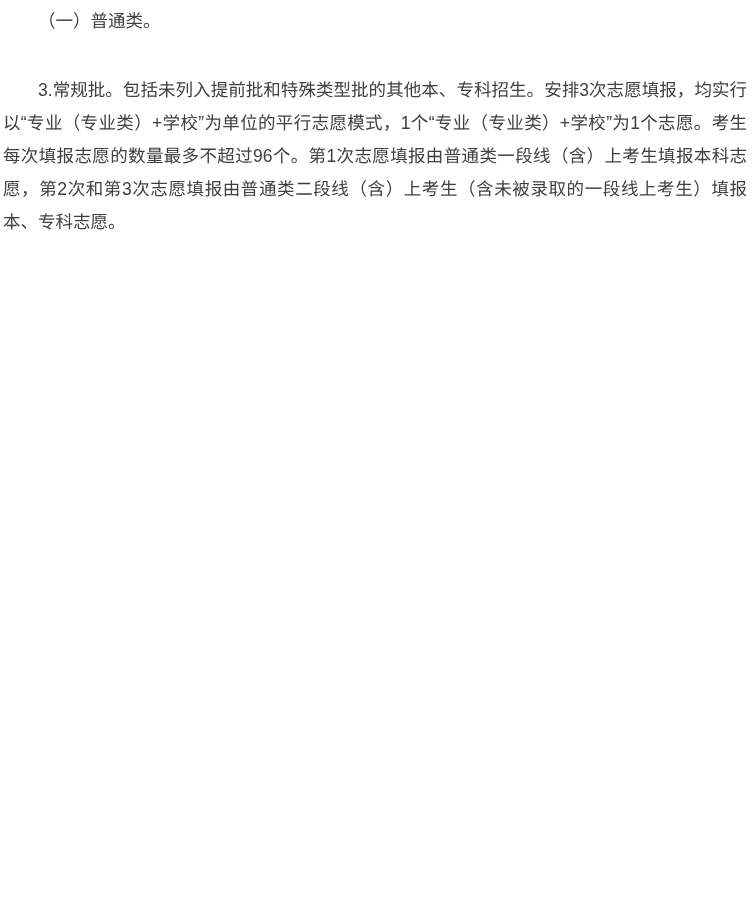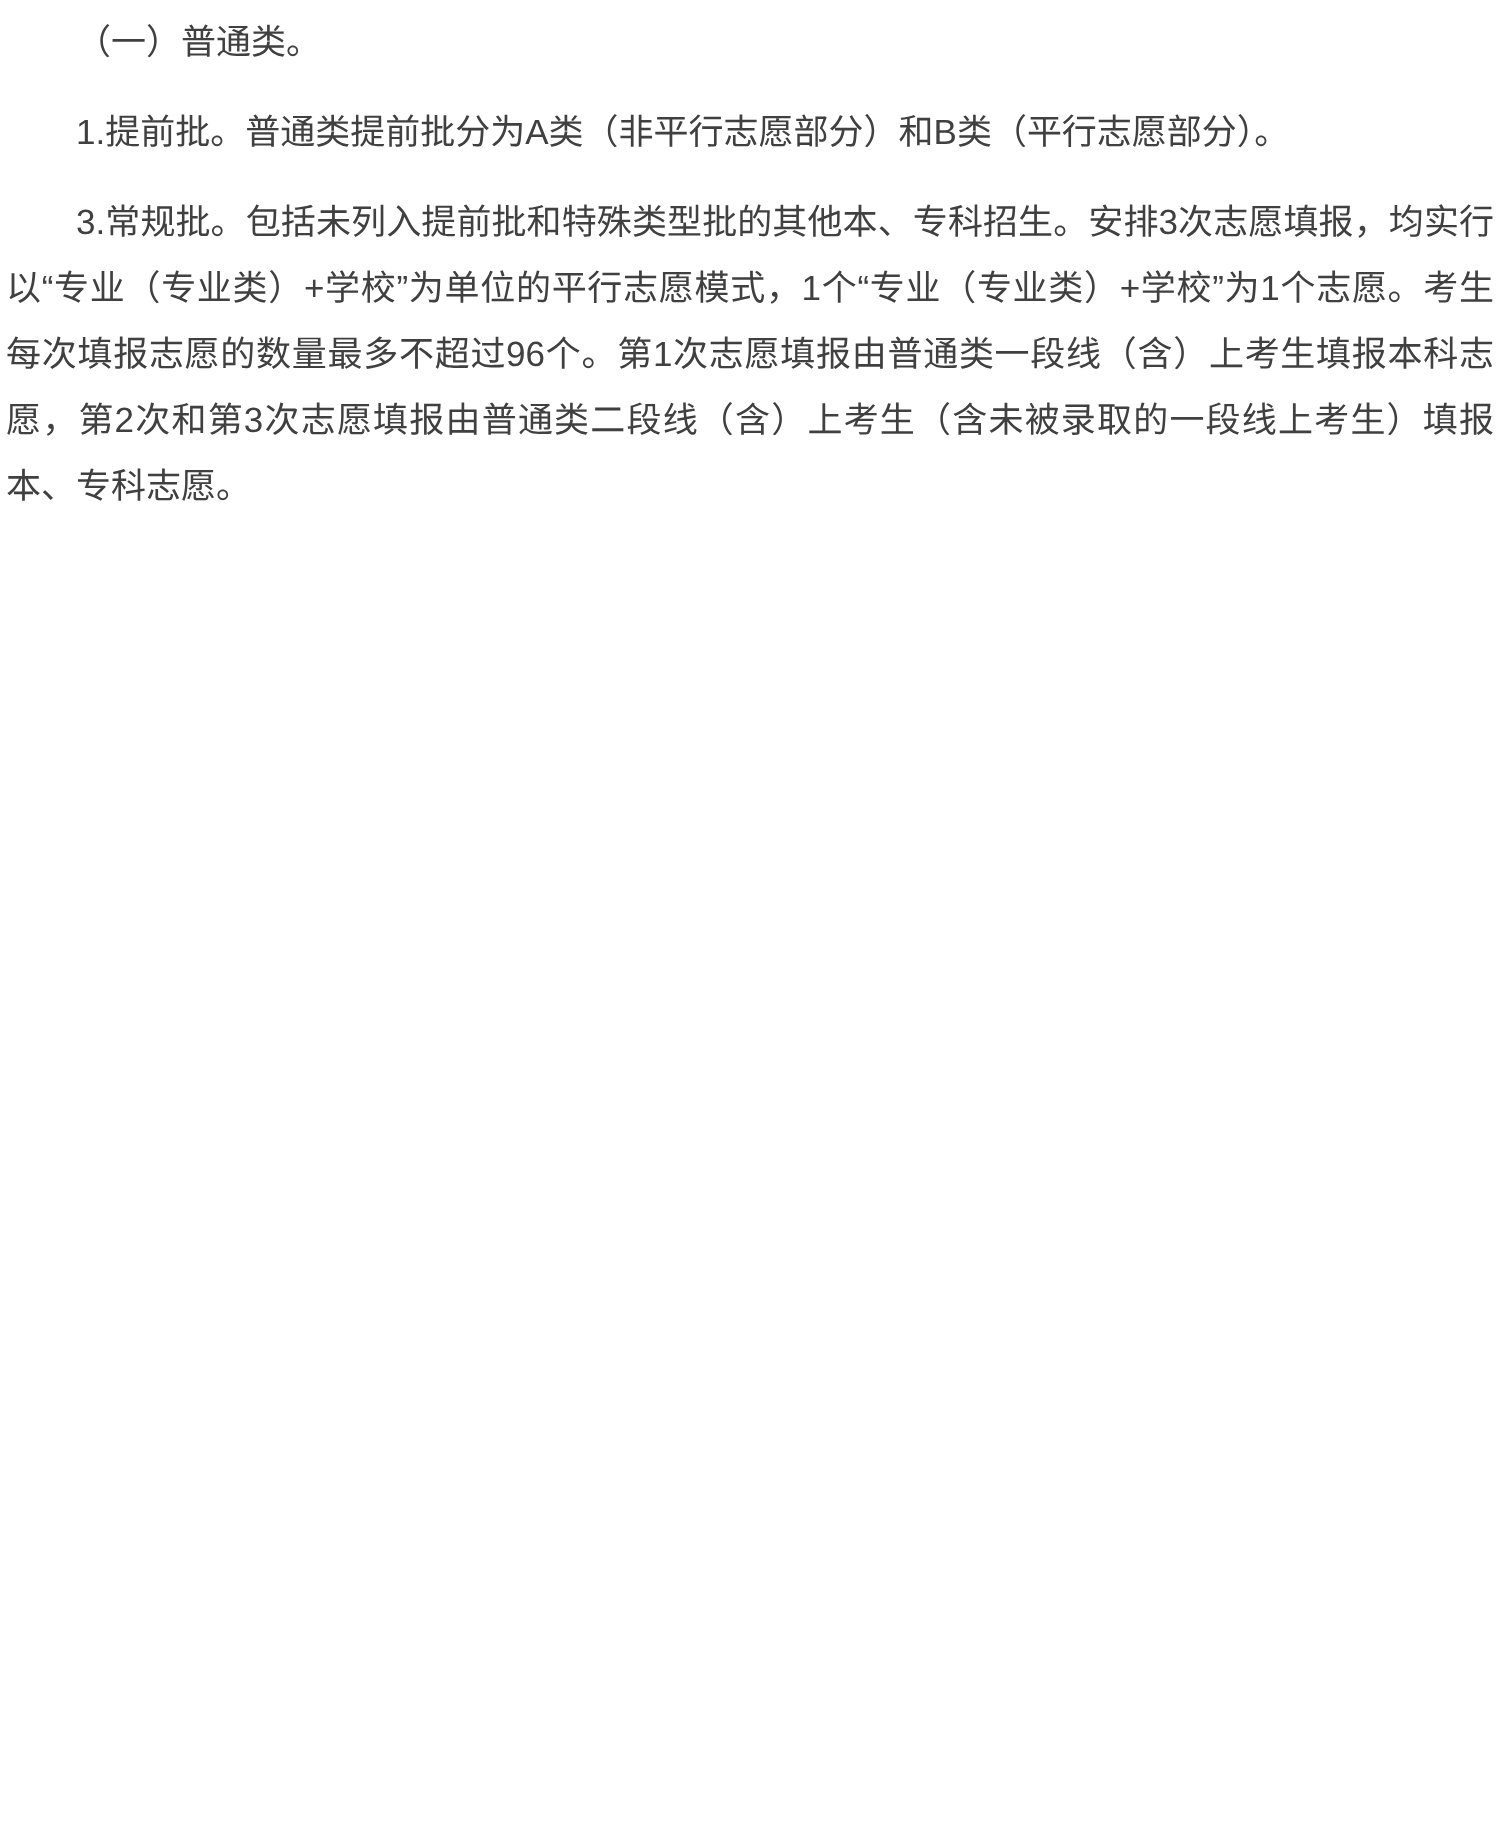--- a/index.html
+++ b/index.html
@@ -22,30 +22,29 @@
   .doc p {
     margin: 0 0 12px 0;
     font-size: 17.5px;
     line-height: 33px;
     text-indent: 2em;
     text-align: justify;
     letter-spacing: 0;
     word-break: break-all;
   }
   .doc p.section-heading {
-    margin-bottom: 12px;
+    margin-bottom: 36px;
   }
 </style>
 </head>
 <body style="color: rgb(64, 64, 64); background: rgb(255, 255, 255);">
 
 <article class="doc">
   <p class="section-heading">（一）普通类。</p>
 
 
-  <p>1.提前批。普通类提前批分为A类（非平行志愿部分）和B类（平行志愿部分）。</p>
 
 
 
 
 
   <p>3.常规批。包括未列入提前批和特殊类型批的其他本、专科招生。安排3次志愿填报，均实行以“专业（专业类）+学校”为单位的平行志愿模式，1个“专业（专业类）+学校”为1个志愿。考生每次填报志愿的数量最多不超过96个。第1次志愿填报由普通类一段线（含）上考生填报本科志愿，第2次和第3次志愿填报由普通类二段线（含）上考生（含未被录取的一段线上考生）填报本、专科志愿。</p>
 </article>
 
 </body></html>

